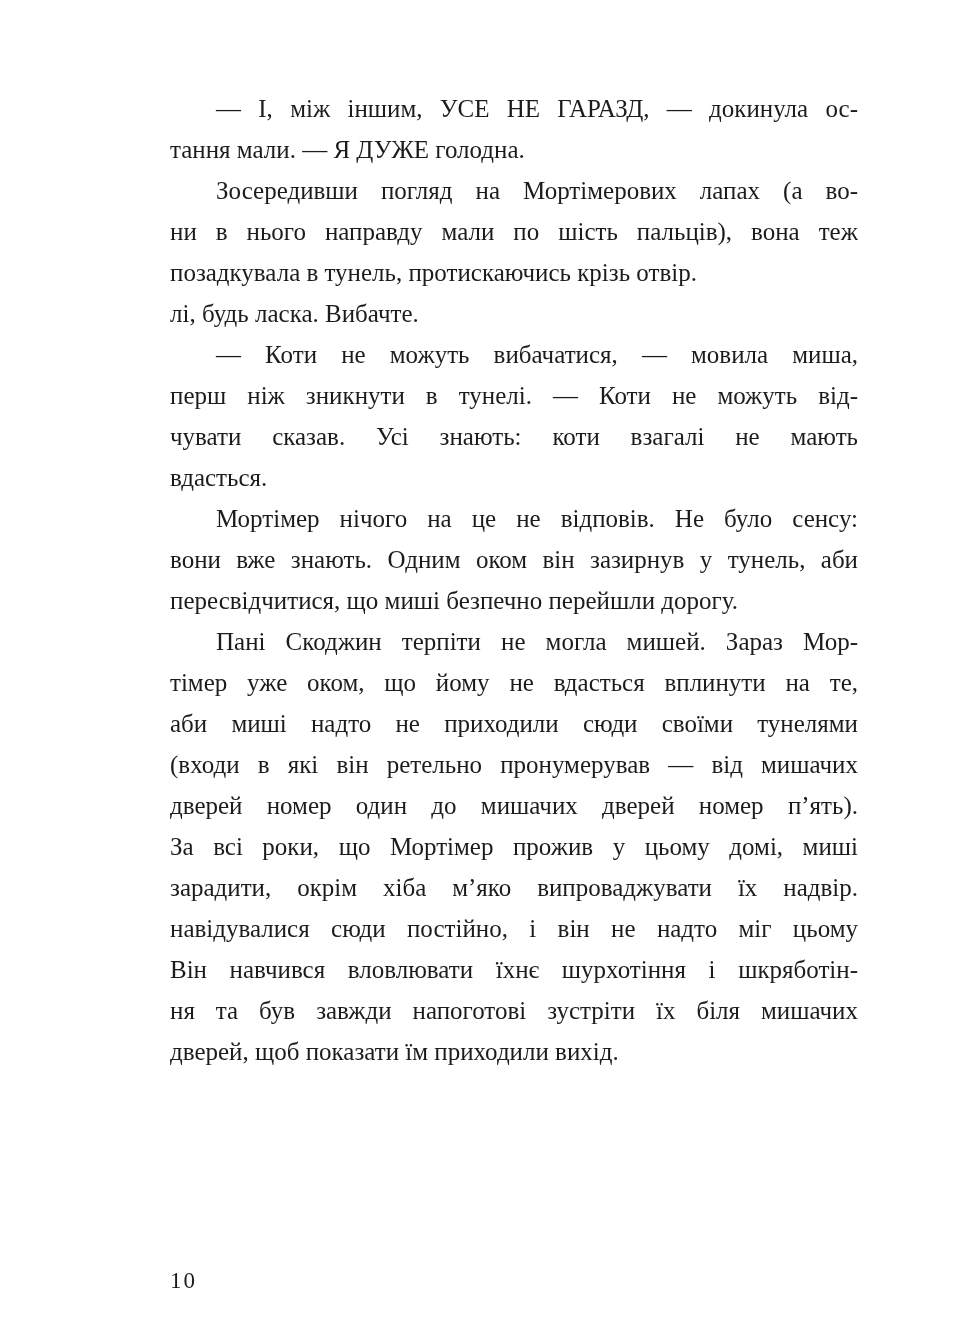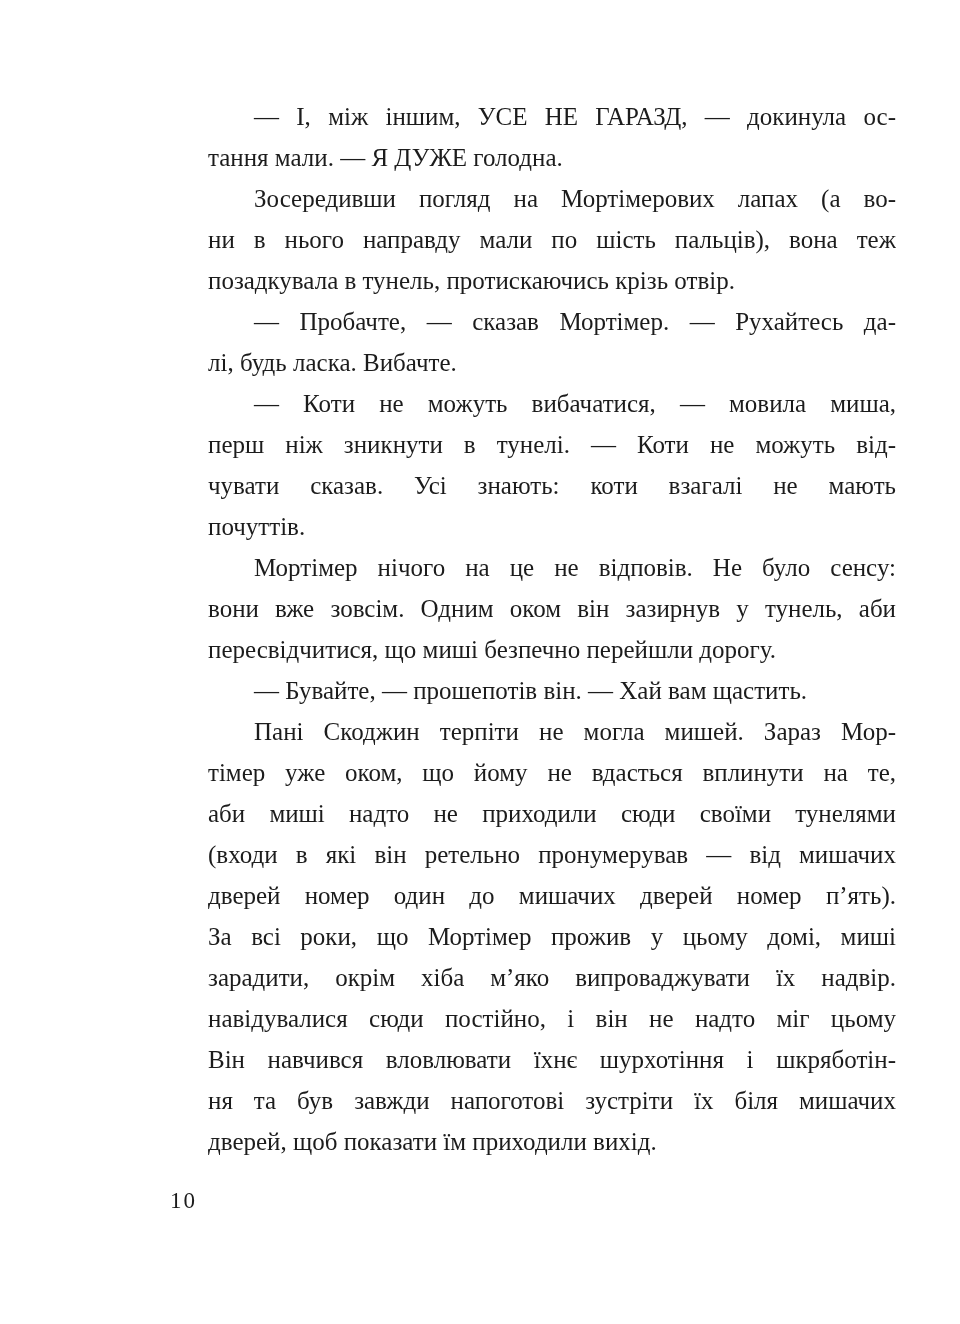--- a/index.html
+++ b/index.html
@@ -11,48 +11,47 @@
     position: relative;
     width: 960px;
     height: 1324px;
     margin: 0 auto;
     background: #ffffff;
     overflow: hidden;
   }
   .text-block {
     position: absolute;
     left: 170px;
-    top: 96px;
+    top: 88px;
     width: 688px;
     font-family: "Liberation Serif", "DejaVu Serif", serif;
     font-size: 25px;
     line-height: 41px;
     color: #1c1c1c;
-    margin-left: 38px;
   }
   .paragraph {
     margin: 0;
     padding: 0;
   }
   .line {
     text-align: justify;
     text-align-last: justify;
     white-space: normal;
     overflow: hidden;
   }
   .line.first {
     text-indent: 46px;
   }
   .line.last {
     text-align-last: left;
   }
   .page-number {
     position: absolute;
     left: 170px;
-    top: 1188px;
+    top: 1268px;
     font-family: "Liberation Serif", "DejaVu Serif", serif;
     font-size: 23px;
     letter-spacing: 2px;
     color: #1c1c1c;
   }
 </style>
 </head>
 <body>
 
 <div class="page">
@@ -60,36 +59,32 @@
       <div class="paragraph">
         <div class="line first">— І, між іншим, УСЕ НЕ ГАРАЗД, — докинула ос-</div>
         <div class="line last">тання мали. — Я ДУЖЕ голодна.</div>
       </div>
       <div class="paragraph">
         <div class="line first">Зосередивши погляд на Мортімерових лапах (а во-</div>
         <div class="line">ни в нього направду мали по шість пальців), вона теж</div>
         <div class="line last">позадкувала в тунель, протискаючись крізь отвір.</div>
       </div>
       <div class="paragraph">
-        <div class="line first">— Пробачте, — сказав Мортімер. — Рухайтесь да-</div>
         <div class="line last">лі, будь ласка. Вибачте.</div>
       </div>
       <div class="paragraph">
         <div class="line first">— Коти не можуть вибачатися, — мовила миша,</div>
         <div class="line">перш ніж зникнути в тунелі. — Коти не можуть від-</div>
         <div class="line">чувати сказав. Усі знають: коти взагалі не мають</div>
-        <div class="line last">почуттів.</div>
+        <div class="line last">вдасться.</div>
       </div>
       <div class="paragraph">
         <div class="line first">Мортімер нічого на це не відповів. Не було сенсу:</div>
-        <div class="line">вони вже зовсім. Одним оком він зазирнув у тунель, аби</div>
+        <div class="line">вони вже знають. Одним оком він зазирнув у тунель, аби</div>
         <div class="line last">пересвідчитися, що миші безпечно перейшли дорогу.</div>
-      </div>
-      <div class="paragraph">
-        <div class="line first last">— Бувайте, — прошепотів він. — Хай вам щастить.</div>
       </div>
       <div class="paragraph">
         <div class="line first">Пані Скоджин терпіти не могла мишей. Зараз Мор-</div>
         <div class="line">тімер уже оком, що йому не вдасться вплинути на те,</div>
         <div class="line">аби миші надто не приходили сюди своїми тунелями</div>
         <div class="line">(входи в які він ретельно пронумерував — від мишачих</div>
         <div class="line">дверей номер один до мишачих дверей номер п’ять).</div>
         <div class="line">За всі роки, що Мортімер прожив у цьому домі, миші</div>
         <div class="line">зарадити, окрім хіба м’яко випроваджувати їх надвір.</div>
         <div class="line">навідувалися сюди постійно, і він не надто міг цьому</div>

